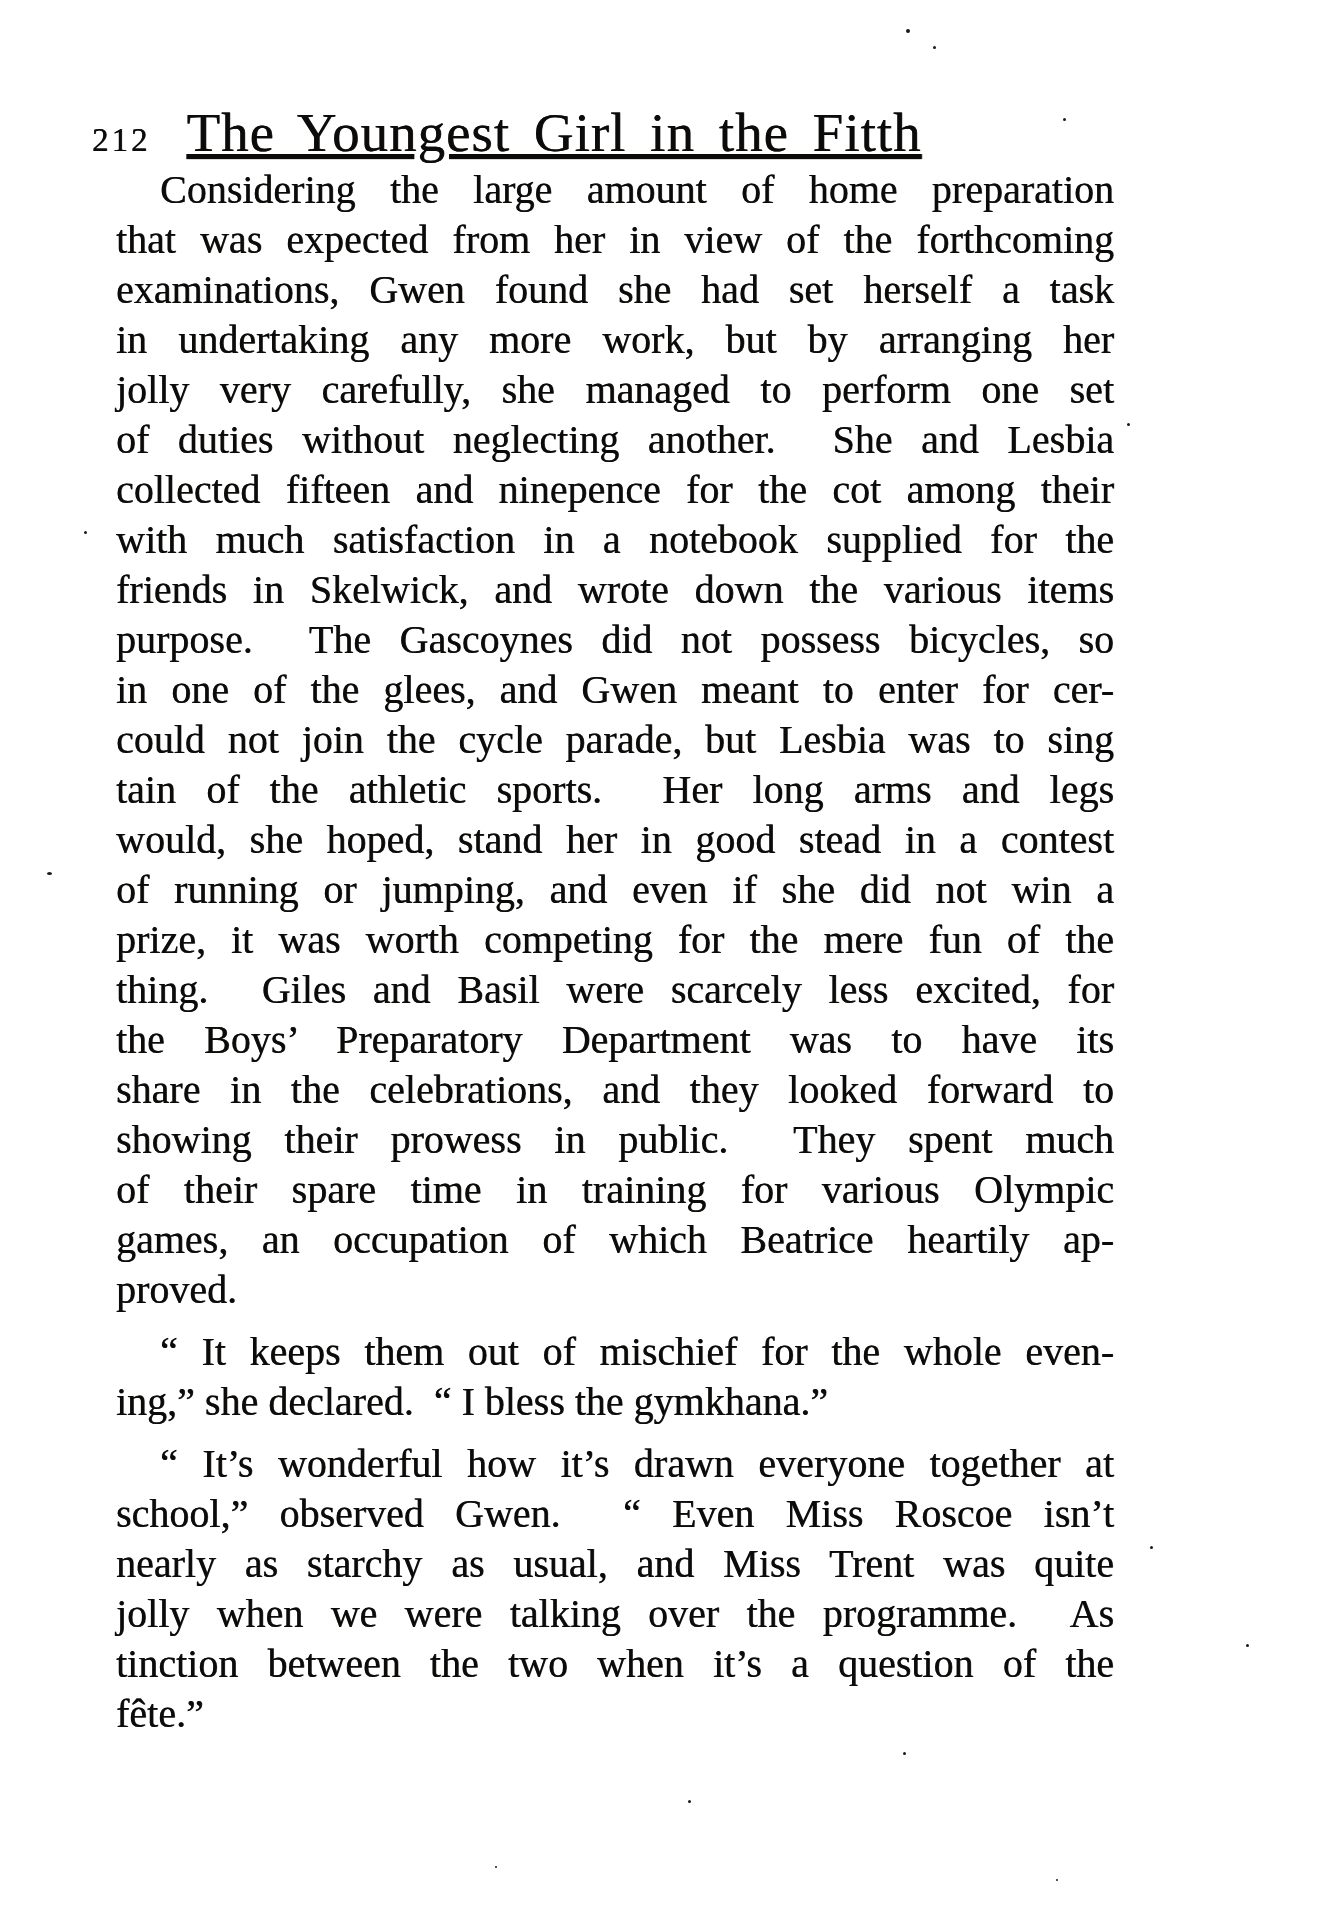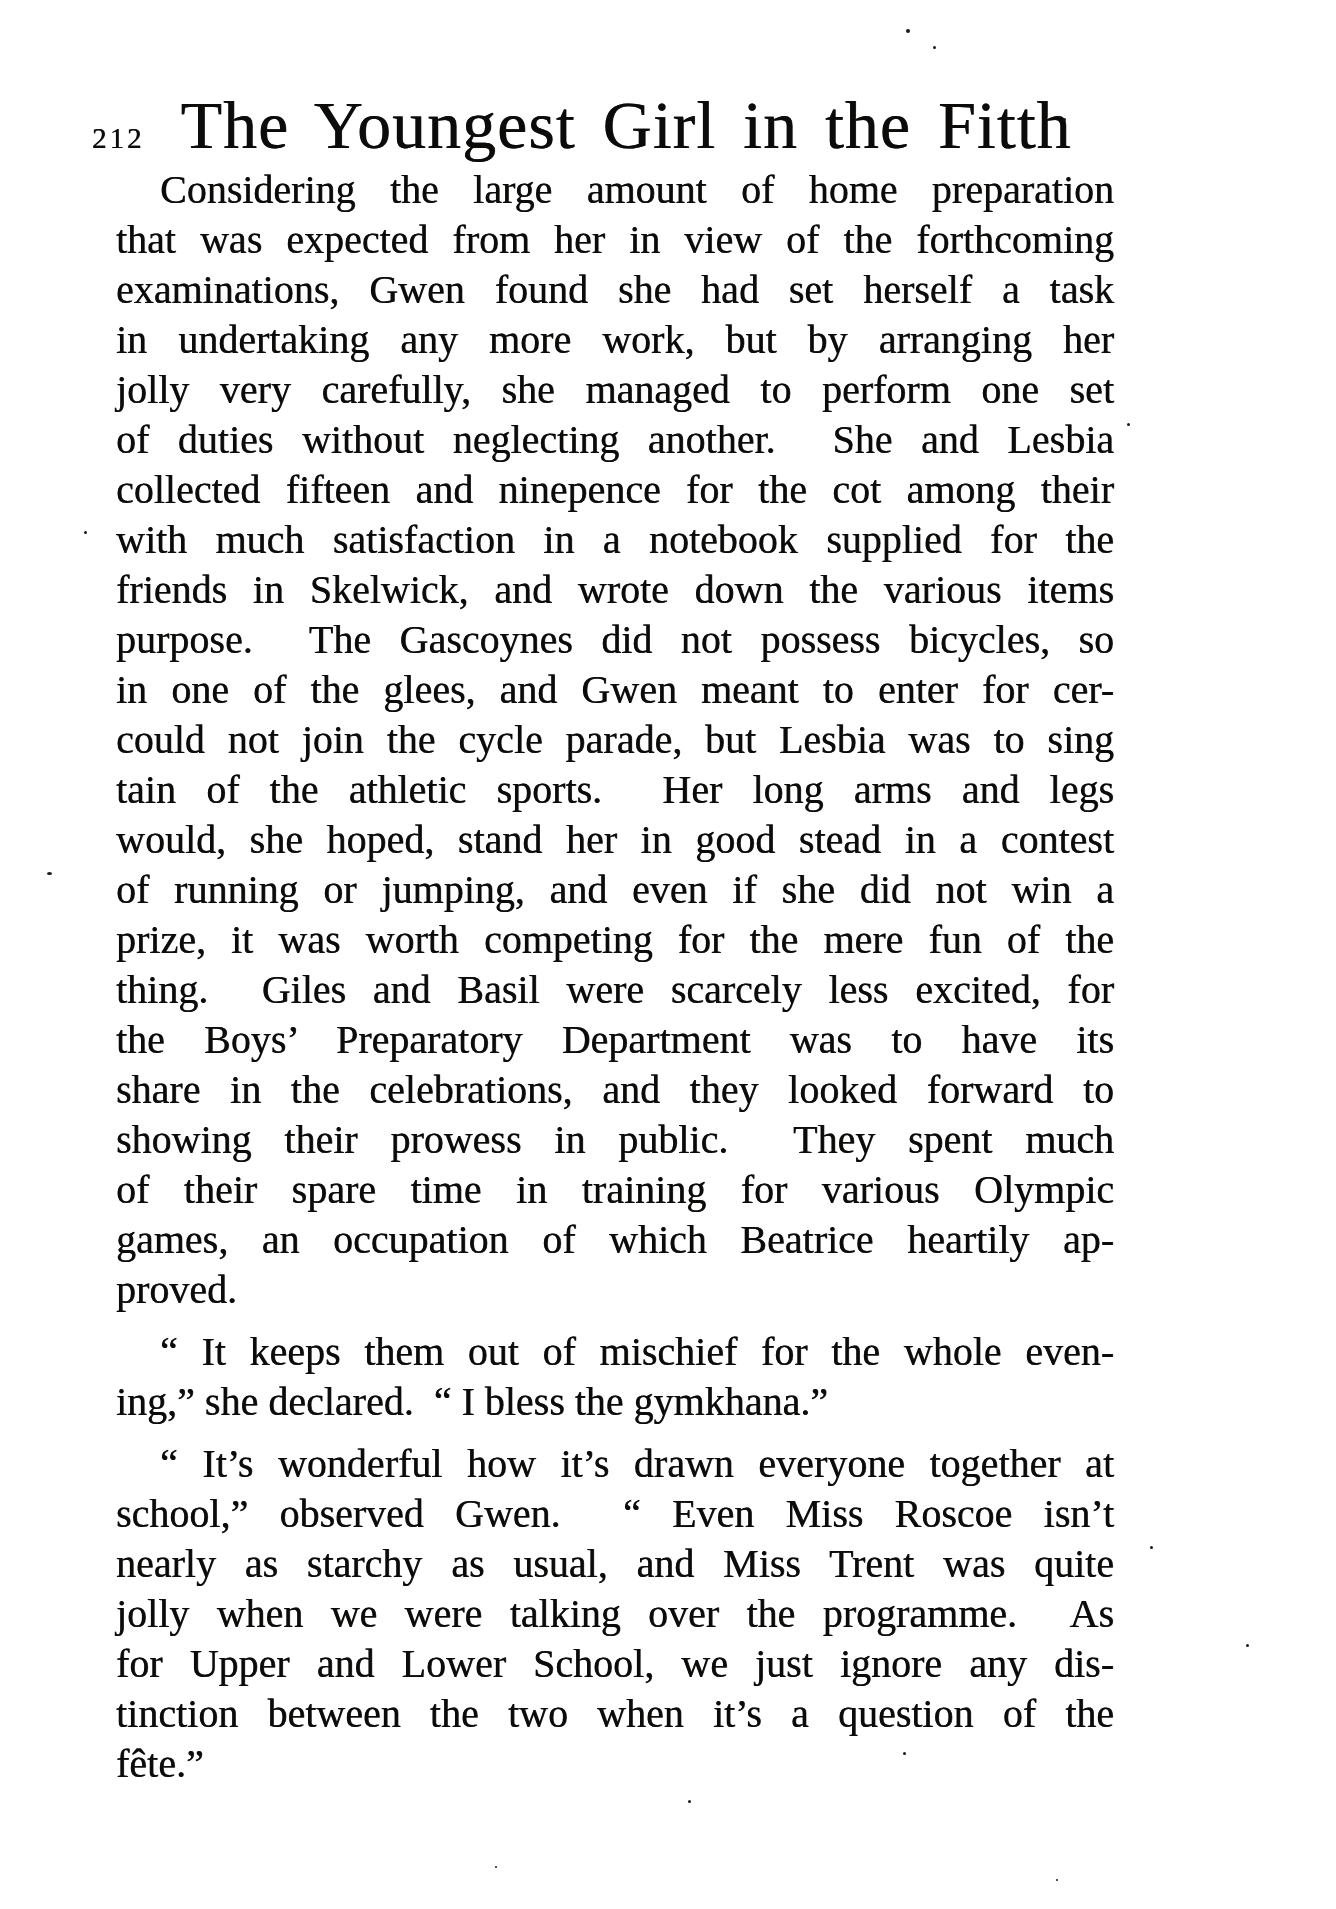--- a/index.html
+++ b/index.html
@@ -15,31 +15,32 @@
   .page-header {
     position: absolute;
     left: 92px;
     top: 74px;
     display: flex;
     align-items: baseline;
     white-space: nowrap;
     text-shadow: 0.5px 0 0 rgba(10,10,10,0.75), 0 0.4px 0 rgba(10,10,10,0.4);
   }
   .page-number {
-    font-size: 29px;
+    font-size: 33px;
     letter-spacing: 3px;
     margin-right: 36px;
     margin-top: 48px;
   }
   .book-title {
     margin: 0;
-    font-size: 68px;
+    font-size: 55px;
     font-weight: normal;
     letter-spacing: 1px;
     word-spacing: 9px;
+    text-decoration: underline;
   }
   .text-block {
     position: absolute;
     left: 104px;
     top: 153px;
     width: 1022px;
     font-size: 40px;
     line-height: 50px;
     text-shadow: 0.5px 0 0 rgba(10,10,10,0.7), 0 0.4px 0 rgba(10,10,10,0.35);
   }
@@ -97,21 +98,20 @@
       </div>
       <div class="para">
         <div class="line indent">“&nbsp;It keeps them out of mischief for the whole even-</div>
         <div class="line last">ing,” she declared.&nbsp; “&nbsp;I bless the gymkhana.”</div>
       </div>
       <div class="para">
         <div class="line indent">“&nbsp;It’s wonderful how it’s drawn everyone together at</div>
         <div class="line">school,” observed Gwen.&nbsp; “&nbsp;Even Miss Roscoe isn’t</div>
         <div class="line">nearly as starchy as usual, and Miss Trent was quite</div>
         <div class="line">jolly when we were talking over the programme.&nbsp; As</div>
-        <div class="line">for Upper and Lower School, we just ignore any dis-</div>
         <div class="line">tinction between the two when it’s a question of the</div>
         <div class="line last">fête.”</div>
       </div>
     </main>
 
   <span class="speck" style="left:906px; top:29px;  width:4px; height:4px;"></span>
   <span class="speck" style="left:933px; top:46px;  width:3px; height:3px;"></span>
   <span class="speck" style="left:1063px;top:118px; width:3px; height:3px;"></span>
   <span class="speck" style="left:1127px;top:423px; width:3px; height:3px;"></span>
   <span class="speck" style="left:84px;  top:531px; width:3px; height:3px;"></span>

